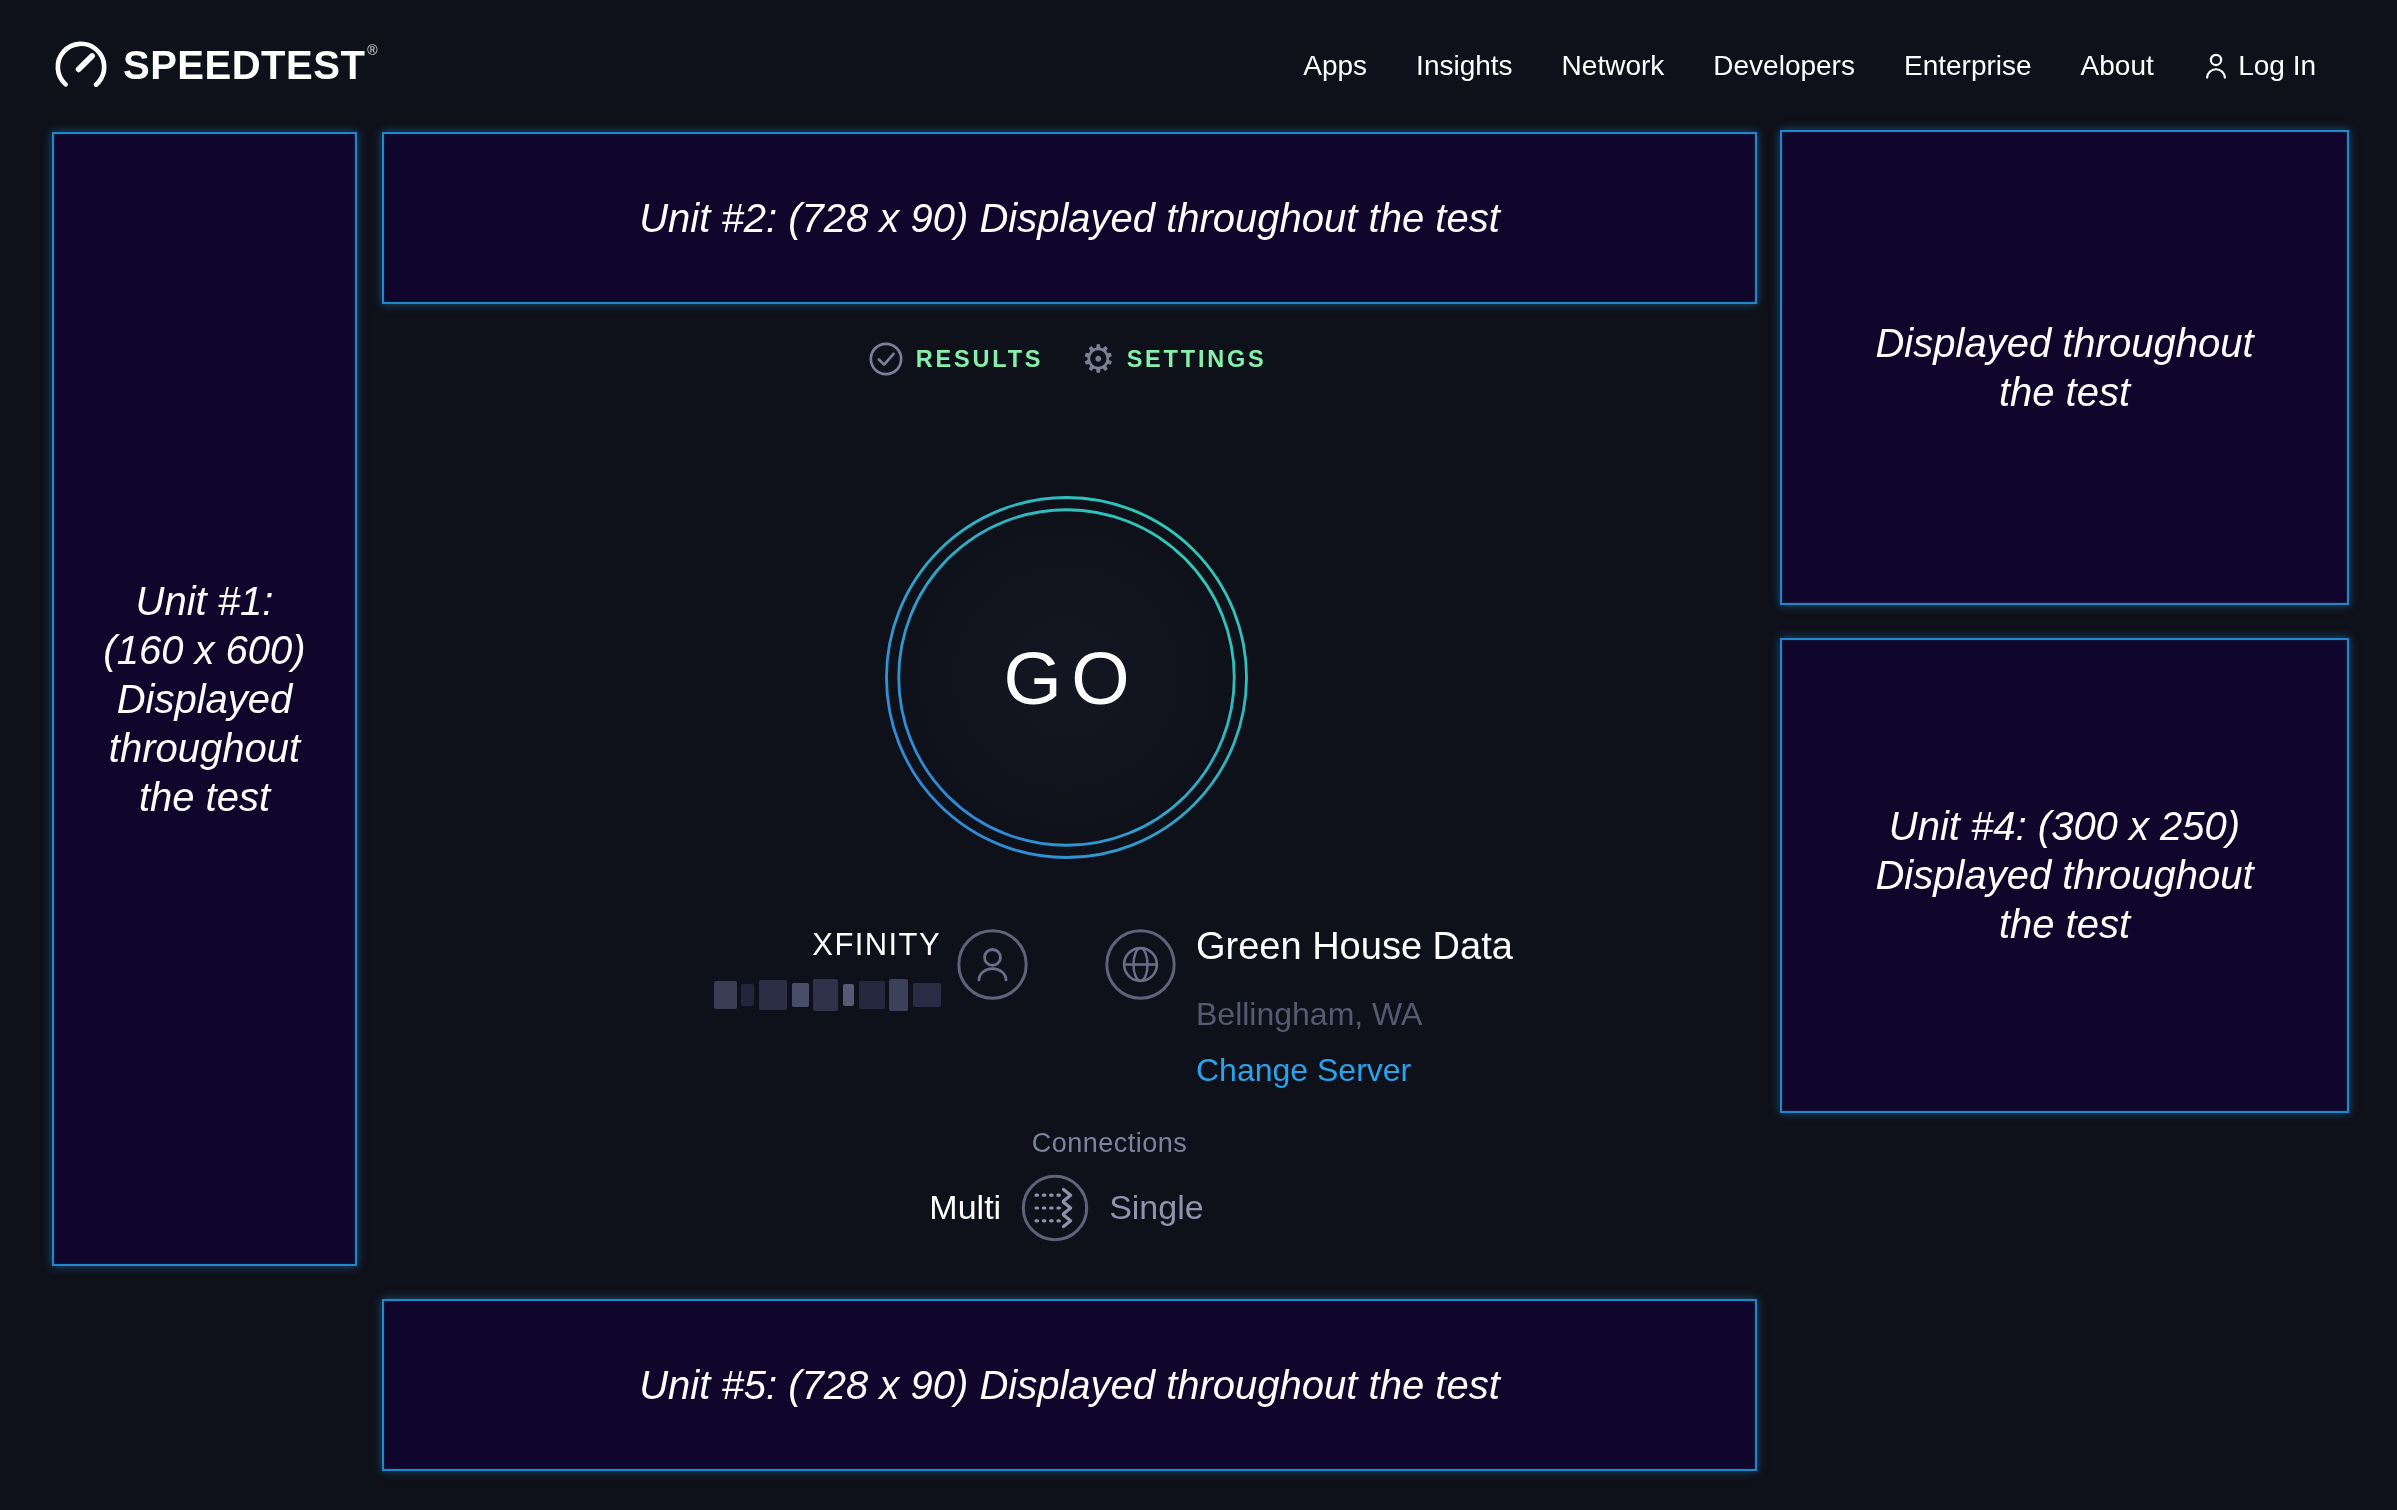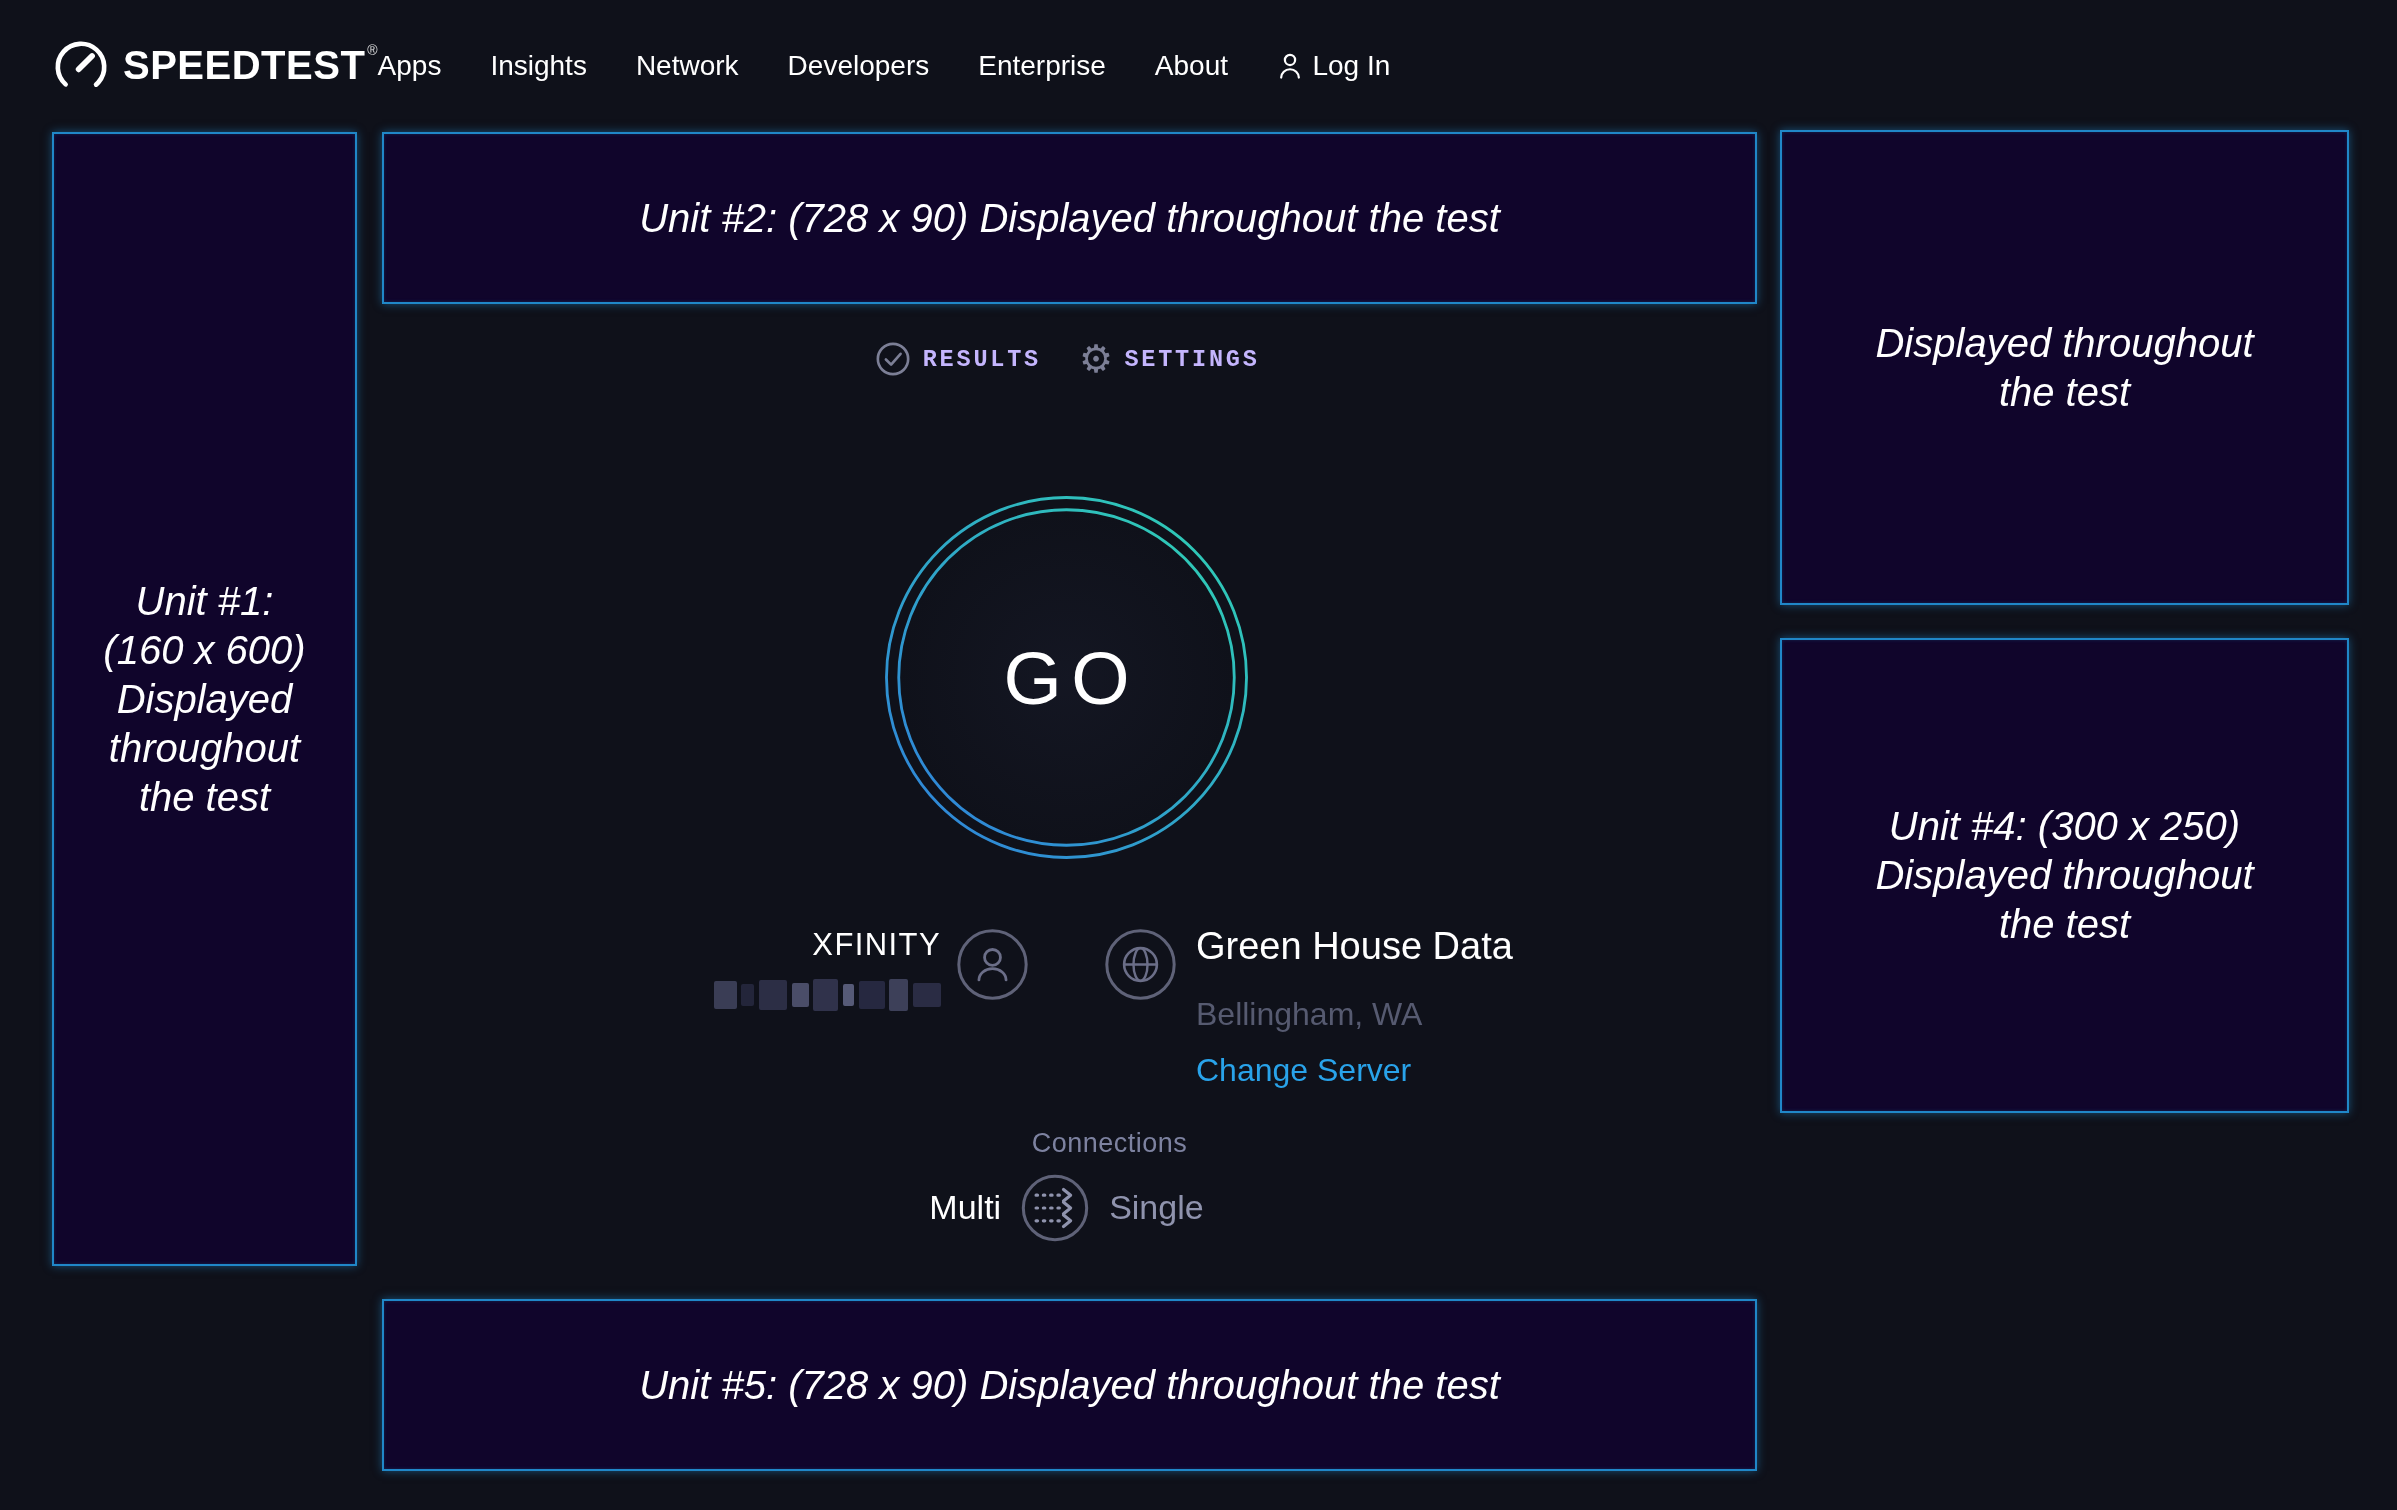--- a/index.html
+++ b/index.html
@@ -7,21 +7,21 @@
     --ring-teal:#2fd3b2; --ring-blue:#2f7ddc; --text-primary:#ffffff;
     --text-muted:#8f93ad; --text-dim:#565a70; --icon-stroke:#5f6278;
   }
   html,body{margin:0;padding:0;background:var(--page-bg,#0f111a);}
   .page{position:relative;width:2397px;height:1510px;overflow:hidden;
         background:var(--page-bg,#0f111a);
         font-family:"Liberation Sans",sans-serif;color:var(--text-primary,#fff);}
 
   
   .topbar{position:absolute;left:52px;right:81px;top:0;height:132px;
-          display:flex;align-items:center;}
+          display:flex;align-items:center;justify-content:space-between;}
   .brand{display:flex;align-items:flex-start;cursor:pointer;}
   .brand svg{width:58px;height:58px;margin-top:1.9px;}
   .brand-text{font-size:40px;font-weight:700;letter-spacing:0.5px;margin-left:13px;line-height:58px;}
   .tm{font-size:14px;margin-left:1.9px;margin-top:5.6px;opacity:.85;}
   .menu{display:flex;align-items:center;gap:49px;}
   .menu-item{font-size:28px;color:var(--text-primary,#fff);text-decoration:none;cursor:pointer;white-space:nowrap;}
   .menu-item.login{display:flex;align-items:center;gap:9.4px;}
   .menu-item.login svg{width:26px;height:30px;}
 
   
@@ -32,21 +32,21 @@
   .ad-text{text-align:center;font-size:40px;line-height:49px;color:#fff;font-style:italic;}
   .ad1{left:52px;  top:132px;  width:301px;  height:1130px;}
   .ad2{left:382px; top:132px;  width:1371px; height:168px;}
   .ad3{left:1780px;top:130px;  width:565px;  height:471px;}
   .ad4{left:1780px;top:638px;  width:565px;  height:471px;}
   .ad5{left:382px; top:1299px; width:1371px; height:168px;}
 
   
   .tabs{position:absolute;left:879px;top:341px;width:377px;display:flex;justify-content:center;gap:38px;}
   .tab{display:flex;align-items:center;gap:11.3px;cursor:pointer;}
-  .tab-label{font-size:23.5px;font-weight:700;letter-spacing:2.8px;color:#c4b5fd;font-family:Liberation Mono, monospace;}
+  .tab-label{font-size:23.5px;font-weight:700;letter-spacing:2.8px;color:#86efac;}
   .tab svg{width:36px;height:36px;}
   .gear-glyph{font-family:"DejaVu Sans",sans-serif;font-size:38px;line-height:36px;color:#7c7f96;}
 
   
   .go-wrap{position:absolute;left:878px;top:489px;width:377px;height:377px;cursor:pointer;}
   .go-wrap svg{position:absolute;left:0;top:0;}
   .go-label{position:absolute;left:0;top:0;width:100%;height:100%;
             display:flex;align-items:center;justify-content:center;
             font-size:75px;font-weight:500;letter-spacing:9.4px;padding-left:9.4px;box-sizing:border-box;}
 

